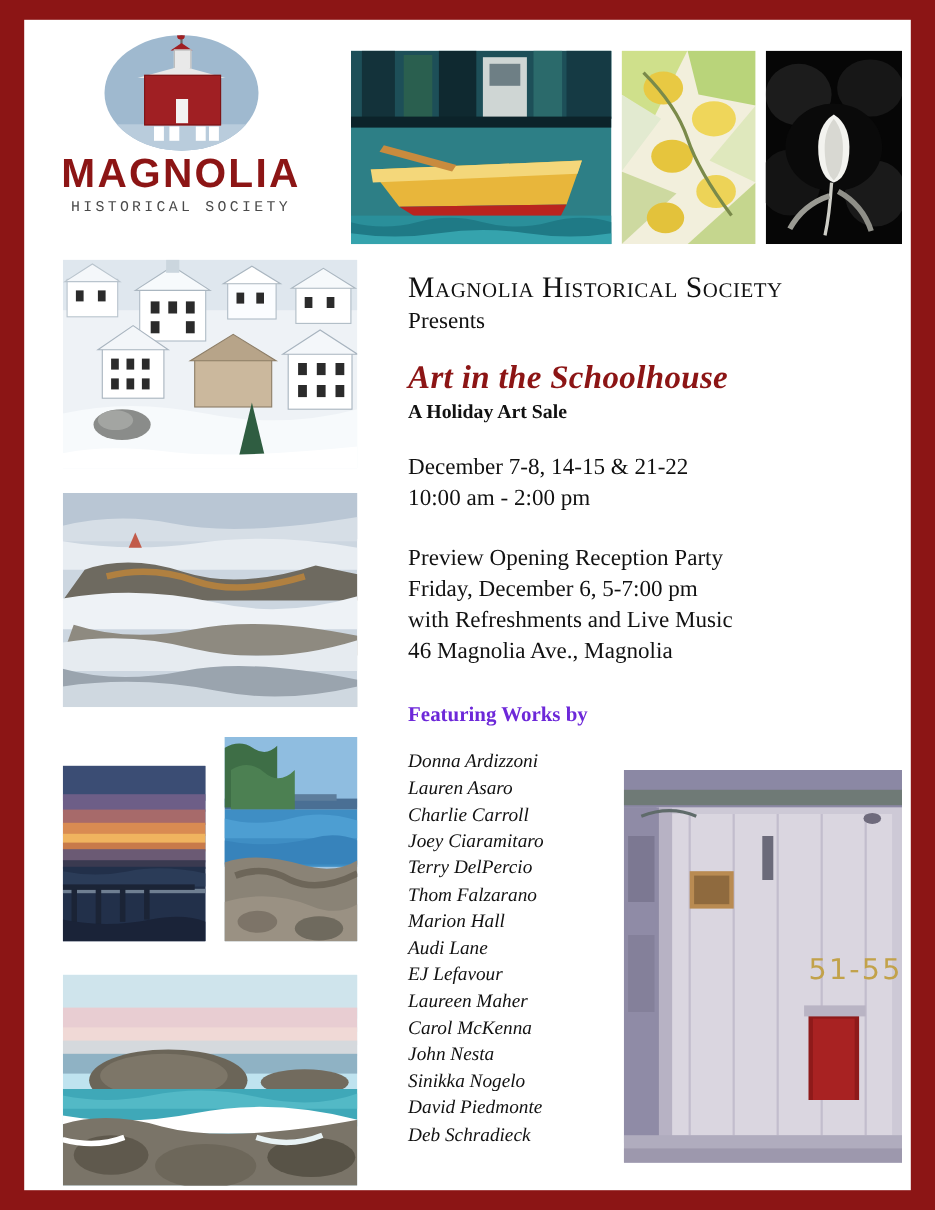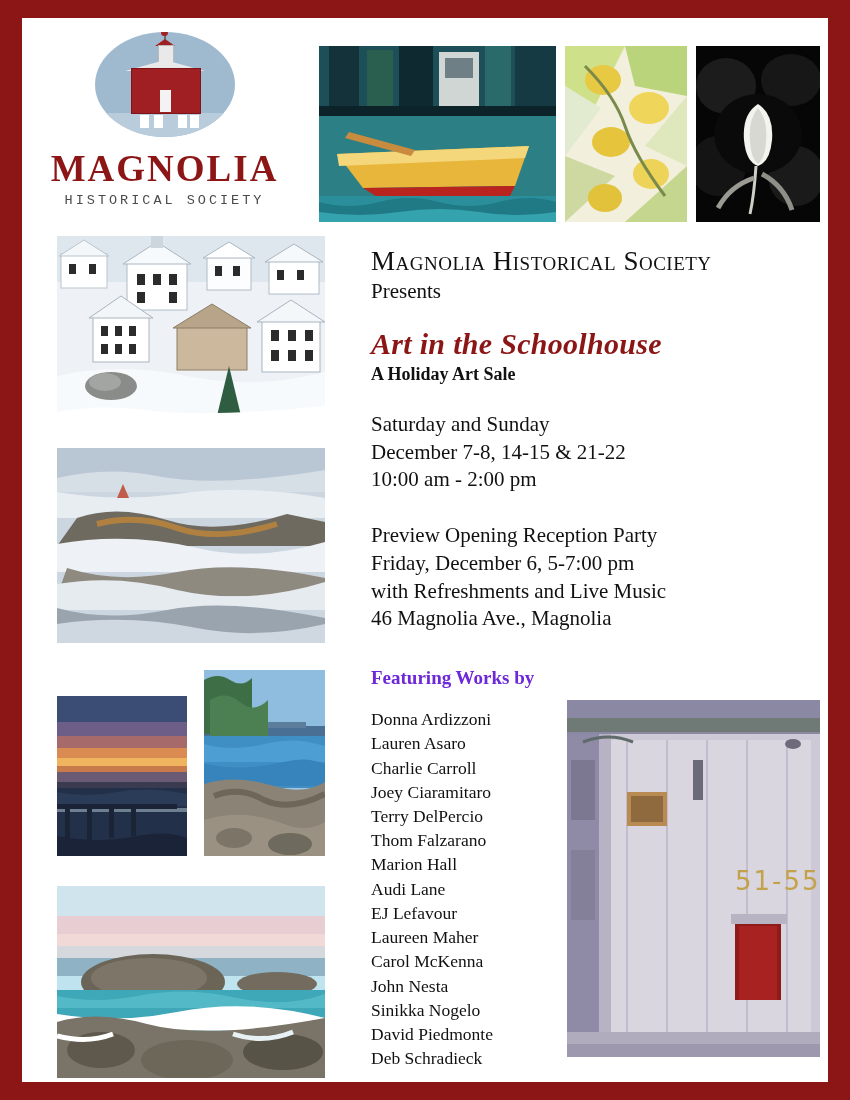--- a/index.html
+++ b/index.html
@@ -117,27 +117,26 @@
   }
   .ground {
     position: absolute;
     left: 0;
     bottom: 0;
     width: 140px;
     height: 24px;
     background: #b9ccdc;
   }
   .logo-title {
-    margin-top: 10px;
     font-size: 37px;
     letter-spacing: 2px;
     color: #8c1515;
     font-variant: small-caps;
     font-weight: bold;
-    font-family: Liberation Serif, serif;
+    font-family: Liberation Sans, sans-serif;
   }
   .logo-sub {
     margin-top: 3px;
     font-size: 13.5px;
     letter-spacing: 3px;
     color: #4a4a4a;
     font-family: Liberation Mono, monospace;
   }
 
   
@@ -208,21 +207,21 @@
     font-weight: bold;
     color: #6d28d9;
   }
   .artist-list {
     margin-top: 18px;
     font-size: 17.5px;
     color: #111;
     line-height: 1.385;
     width: 190px;
   }
-  .artist-list div { white-space: nowrap; }
+  .artist-list div { white-space: nowrap; font-style: italic; }
 </style>
 </head>
 <body>
 
 <div class="poster">
 
   <div class="header">
 
     <div class="logo-block">
       <div class="logo-oval">
@@ -469,21 +468,20 @@
     </svg>
   </div>
 
   <div class="content">
     <div class="org-line">Magnolia Historical Society</div>
     <div class="presents">Presents</div>
     <div class="show-title">Art in the Schoolhouse</div>
     <div class="show-sub">A Holiday Art Sale</div>
 
     <div class="block">
-      <div>Saturday and Sunday</div>
       <div>December 7-8, 14-15 &amp; 21-22</div>
       <div>10:00 am - 2:00 pm</div>
     </div>
 
     <div class="block2">
       <div>Preview Opening Reception Party</div>
       <div>Friday, December 6, 5-7:00 pm</div>
       <div>with Refreshments and Live Music</div>
       <div>46 Magnolia Ave., Magnolia</div>
     </div>

